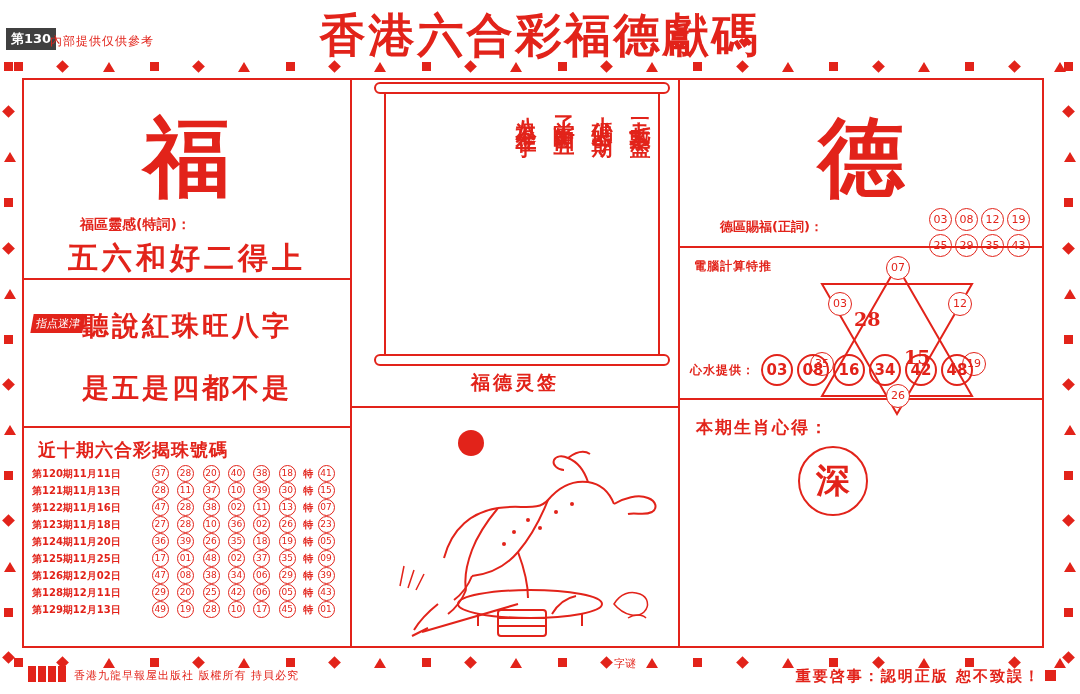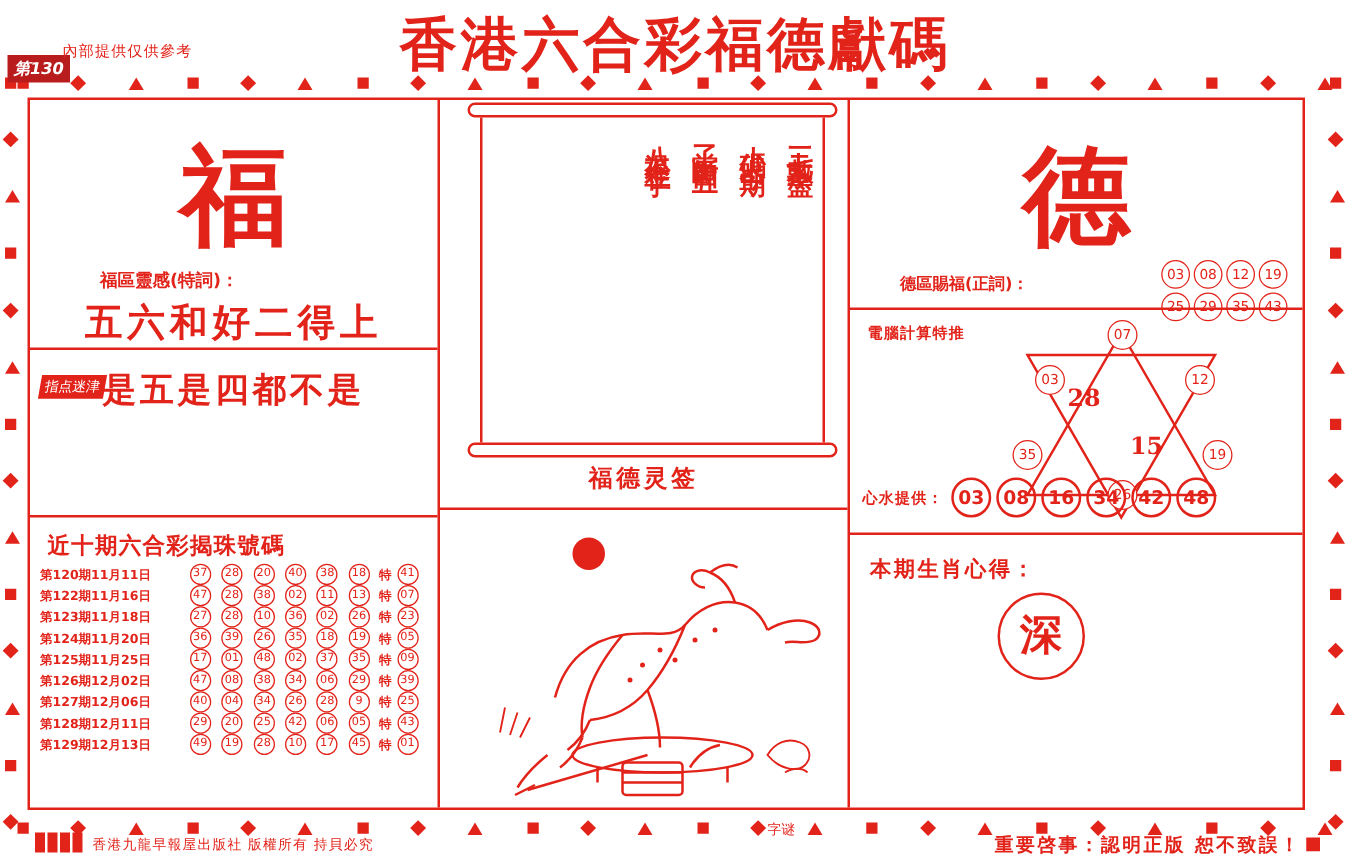--- a/index.html
+++ b/index.html
@@ -35,27 +35,26 @@
   .main-title{
     font-family:"DejaVu Serif","Liberation Serif",serif;
     font-weight:bold;
     font-size:46px;
     letter-spacing:3px;
     color:#e2231a;
     line-height:54px;
     white-space:nowrap;
   }
   .issue-tag{
-    position:absolute;top:44px;left:6px;
-    background:#b91c1c;color:#ffffff;
+    position:absolute;top:28px;left:6px;
+    background:#404040;color:#ffffff;
     font-size:13px;font-weight:bold;
     padding:2px 5px;
     font-family:"DejaVu Sans","Liberation Sans",sans-serif;
     letter-spacing:0px;
-    font-style:italic;
   }
   .issue-note{
     position:absolute;top:33px;left:50px;
     font-size:12px;color:#e2231a;letter-spacing:1px;
   }
 
   
   .frame{
     position:absolute;
     top:78px;left:22px;
@@ -86,21 +85,21 @@
   .tip-badge{
     position:absolute;top:6px;left:8px;
     background:#e2231a;color:#fff;font-size:11px;padding:2px 4px;
     transform:skewX(-10deg);
   }
   .tip-line{
     font-family:"DejaVu Serif","Liberation Serif",serif;
     font-size:27px;font-weight:bold;text-align:center;letter-spacing:3px;
   }
   .tip-line.first{margin-top:28px;}
-  .tip-line.second{margin-top:14px;}
+  .tip-line.second{margin-top:26px;}
 
   .table-box{padding:6px 8px 0 8px;}
   .table-title{font-size:18px;font-weight:bold;margin:4px 0 3px 6px;letter-spacing:1px;}
   table.hist{border-collapse:collapse;width:100%;font-size:10px;}
   table.hist td{padding:0;height:16px;white-space:nowrap;}
   .hist-label{font-size:10px;font-weight:bold;padding-right:3px;letter-spacing:0px;}
   .ball{
     display:inline-block;width:15px;height:15px;line-height:15px;
     border:1px solid #e2231a;border-radius:50%;
     text-align:center;font-size:9px;margin:0 1px;color:#e2231a;
@@ -134,21 +133,21 @@
 
   
   .de-box{height:168px;border-bottom:2px solid #e2231a;box-sizing:border-box;position:relative;}
   .de-label{font-size:13px;font-weight:bold;position:absolute;left:40px;top:138px;}
   .num-grid{position:absolute;right:12px;top:128px;width:180px;}
   .num-row{display:flex;justify-content:flex-end;gap:3px;margin-bottom:3px;}
   .ball-md{
     width:21px;height:21px;line-height:21px;border:1px solid #e2231a;border-radius:50%;
     text-align:center;font-size:11px;
   }
-  .star-box{height:180px;border-bottom:2px solid #e2231a;box-sizing:border-box;position:relative;}
+  .star-box{height:152px;border-bottom:2px solid #e2231a;box-sizing:border-box;position:relative;}
   .star-label{font-size:12px;font-weight:bold;position:absolute;left:14px;top:10px;letter-spacing:1px;}
   .star-wrap{position:absolute;left:122px;top:8px;width:190px;height:168px;}
   .star-num{position:absolute;width:22px;height:22px;line-height:22px;border:1px solid #e2231a;border-radius:50%;text-align:center;font-size:11px;background:#fff;}
   .star-center{position:absolute;font-family:"DejaVu Serif","Liberation Serif",serif;font-size:19px;font-weight:bold;}
   .zodiac-box{flex:1;position:relative;}
   .zodiac-label{font-size:17px;font-weight:bold;position:absolute;left:16px;top:16px;letter-spacing:2px;}
   .zodiac-circle{
     position:absolute;left:118px;top:46px;width:66px;height:66px;border:2px solid #e2231a;border-radius:50%;
     font-family:"DejaVu Serif","Liberation Serif",serif;font-size:34px;font-weight:bold;
     text-align:center;line-height:64px;
@@ -272,38 +271,50 @@
   <div class="frame">
 
     <div class="col-left">
       <div class="fu-box">
         <div class="big-char">福</div>
         <div class="sub-label">福區靈感(特詞)：</div>
         <div class="phrase">五六和好二得上</div>
       </div>
       <div class="tip-box">
         <div class="tip-badge">指点迷津</div>
+        <div class="tip-line first">聽說紅珠旺八字</div>
         <div class="tip-line second">是五是四都不是</div>
       </div>
       <div class="table-box">
         <div class="table-title">近十期六合彩揭珠號碼</div>
         <table class="hist">
           <tbody id="hist-body">
               <tr>
                 <td class="hist-label">第120期11月11日</td>
                 <td><span class="ball">37</span></td>
                 <td><span class="ball">28</span></td>
                 <td><span class="ball">20</span></td>
                 <td><span class="ball">40</span></td>
                 <td><span class="ball">38</span></td>
                 <td><span class="ball">18</span></td>
                 <td class="sp-label">特</td>
                 <td><span class="ball">41</span></td>
               </tr>
               <tr>
+                <td class="hist-label">第121期11月13日</td>
+                <td><span class="ball">28</span></td>
+                <td><span class="ball">11</span></td>
+                <td><span class="ball">37</span></td>
+                <td><span class="ball">10</span></td>
+                <td><span class="ball">39</span></td>
+                <td><span class="ball">30</span></td>
+                <td class="sp-label">特</td>
+                <td><span class="ball">15</span></td>
+              </tr>
+              <tr>
                 <td class="hist-label">第122期11月16日</td>
                 <td><span class="ball">47</span></td>
                 <td><span class="ball">28</span></td>
                 <td><span class="ball">38</span></td>
                 <td><span class="ball">02</span></td>
                 <td><span class="ball">11</span></td>
                 <td><span class="ball">13</span></td>
                 <td class="sp-label">特</td>
                 <td><span class="ball">07</span></td>
               </tr>
@@ -343,31 +354,20 @@
               <tr>
                 <td class="hist-label">第126期12月02日</td>
                 <td><span class="ball">47</span></td>
                 <td><span class="ball">08</span></td>
                 <td><span class="ball">38</span></td>
                 <td><span class="ball">34</span></td>
                 <td><span class="ball">06</span></td>
                 <td><span class="ball">29</span></td>
                 <td class="sp-label">特</td>
                 <td><span class="ball">39</span></td>
-              </tr>
-              <tr>
-                <td class="hist-label">第127期12月06日</td>
-                <td><span class="ball">40</span></td>
-                <td><span class="ball">04</span></td>
-                <td><span class="ball">34</span></td>
-                <td><span class="ball">26</span></td>
-                <td><span class="ball">28</span></td>
-                <td><span class="ball"> 9</span></td>
-                <td class="sp-label">特</td>
-                <td><span class="ball">25</span></td>
               </tr>
               <tr>
                 <td class="hist-label">第128期12月11日</td>
                 <td><span class="ball">29</span></td>
                 <td><span class="ball">20</span></td>
                 <td><span class="ball">25</span></td>
                 <td><span class="ball">42</span></td>
                 <td><span class="ball">06</span></td>
                 <td><span class="ball">05</span></td>
                 <td class="sp-label">特</td>

